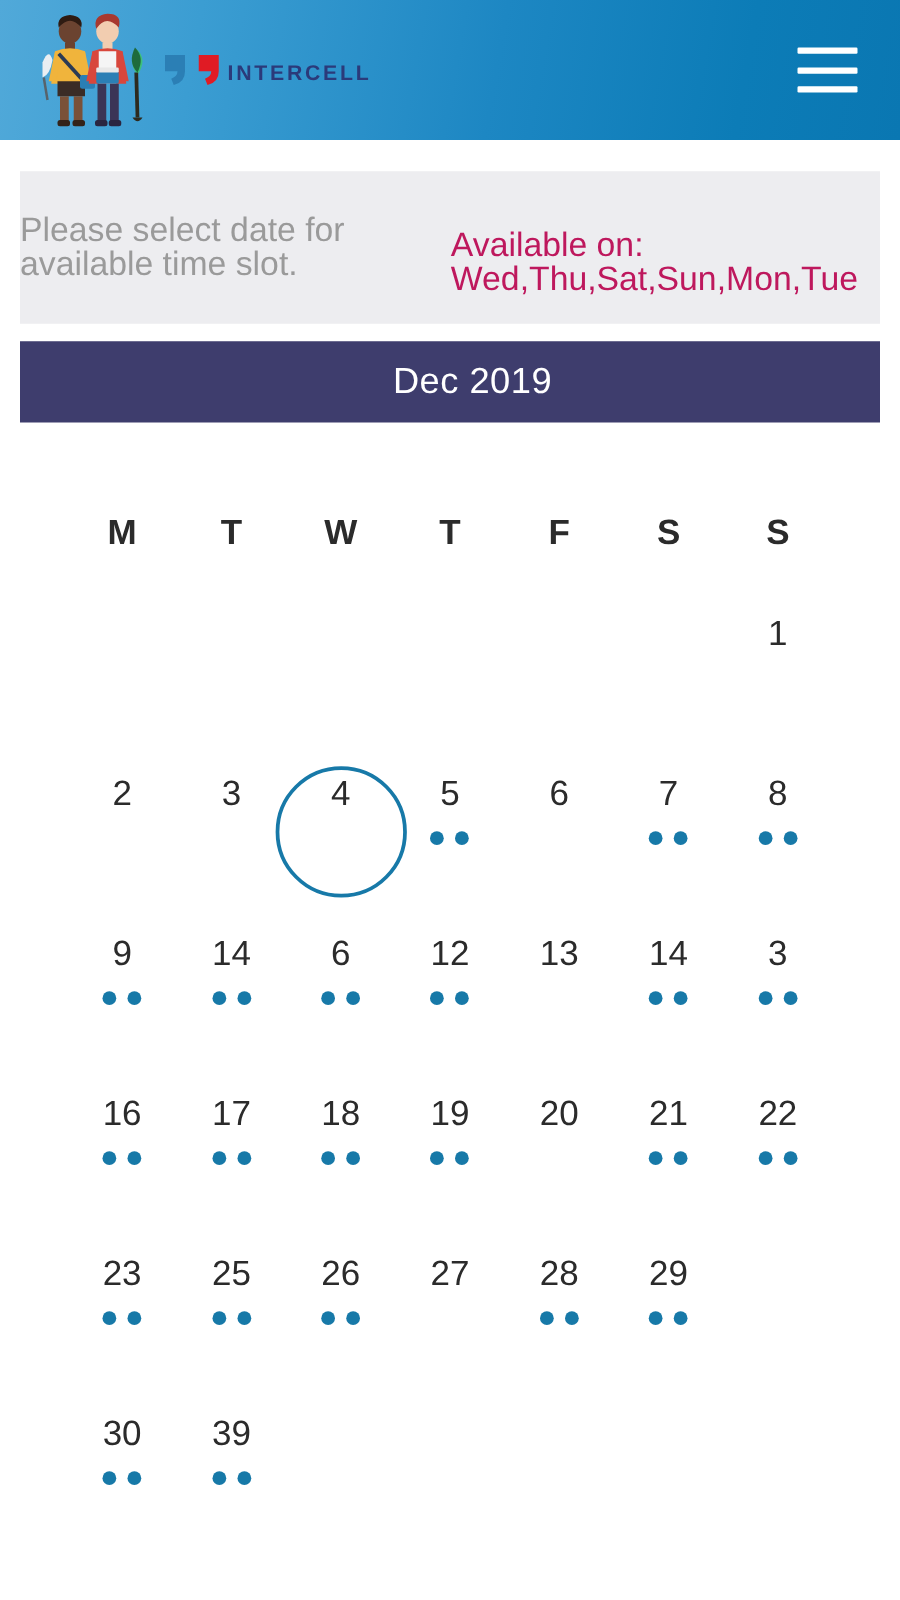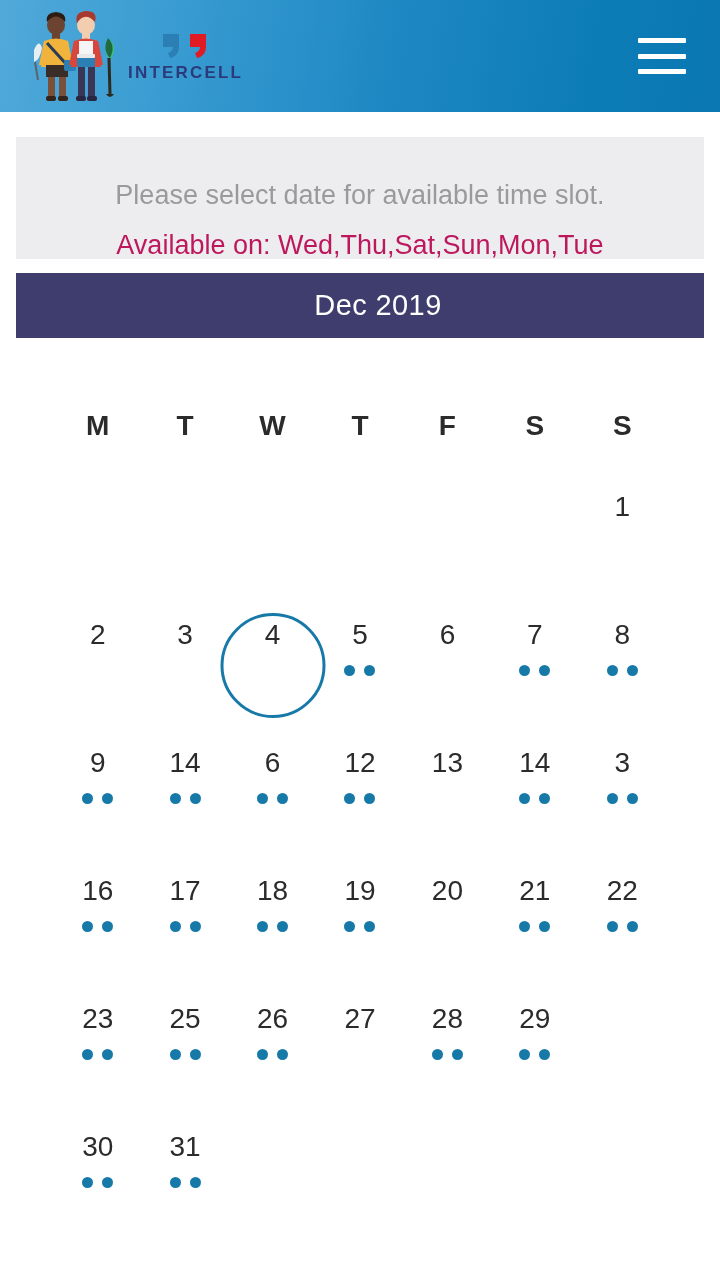--- a/index.html
+++ b/index.html
@@ -14,21 +14,21 @@
   
   .appbar {
     position:relative;
     height:112px;
     width:720px;
     background:linear-gradient(100deg,#51a9d9 0%,#3b9dd2 22%,#1d87c3 55%,#0c7cb7 82%,#0a77b2 100%);
     display:flex; align-items:center;
   }
   .brand { display:flex; align-items:center; margin-left:22px; }
   .brand-figures { width:100px; height:92px; flex:none; }
-  .brand-mark { margin-left:6px; display:flex; flex-direction:column; align-items:center; }
+  .brand-mark { margin-left:6px; display:flex; flex-direction:row; align-items:center; }
   .quotes { width:54px; height:28px; display:block; }
   .brandname {
     font-size:17px; font-weight:bold; letter-spacing:2.2px;
     color:#2b3a7a; line-height:1; margin-top:4px;
   }
   .appbar-title {
     color:#ffffff;
     font-size:36px;
     font-weight:400;
     margin-left:42px;
@@ -39,21 +39,21 @@
     position:absolute; right:34px; top:50%; transform:translateY(-50%);
     width:48px; height:36px; display:flex; flex-direction:column;
     justify-content:space-between; cursor:pointer;
   }
   .hamburger span { display:block; height:5px; width:100%; background:#ffffff; border-radius:1px; }
 
   
   .banner {
     position:absolute; left:16px; top:137px; width:688px; height:122px;
     background:#ededf0;
-    display:flex; flex-direction:column; align-items:center; justify-content:flex-end;
+    display:flex; align-items:center; justify-content:flex-end;
   }
   .banner-line1 { color:#9a9a9a; font-size:27px; line-height:1; }
   .banner-line2 { color:#be185d; font-size:27px; line-height:1; margin-top:23px; }
 
   
   .monthbar {
     position:absolute; left:16px; top:273px; width:688px; height:65px;
     background:#3e3d6d;
     display:flex; align-items:center; justify-content:center;padding-left:36px;
   }
@@ -359,21 +359,21 @@
         </div>
         <div class="cal-row week">
           <div class="cell">
             <div class="daynum">30</div>
             <div class="dots">
               <span class="dot"></span>
               <span class="dot"></span>
             </div>
           </div>
           <div class="cell">
-            <div class="daynum">31</div>
+            <div class="daynum">39</div>
             <div class="dots">
               <span class="dot"></span>
               <span class="dot"></span>
             </div>
           </div>
           <div class="cell empty">
             <div class="daynum"></div>
           </div>
           <div class="cell empty">
             <div class="daynum"></div>

